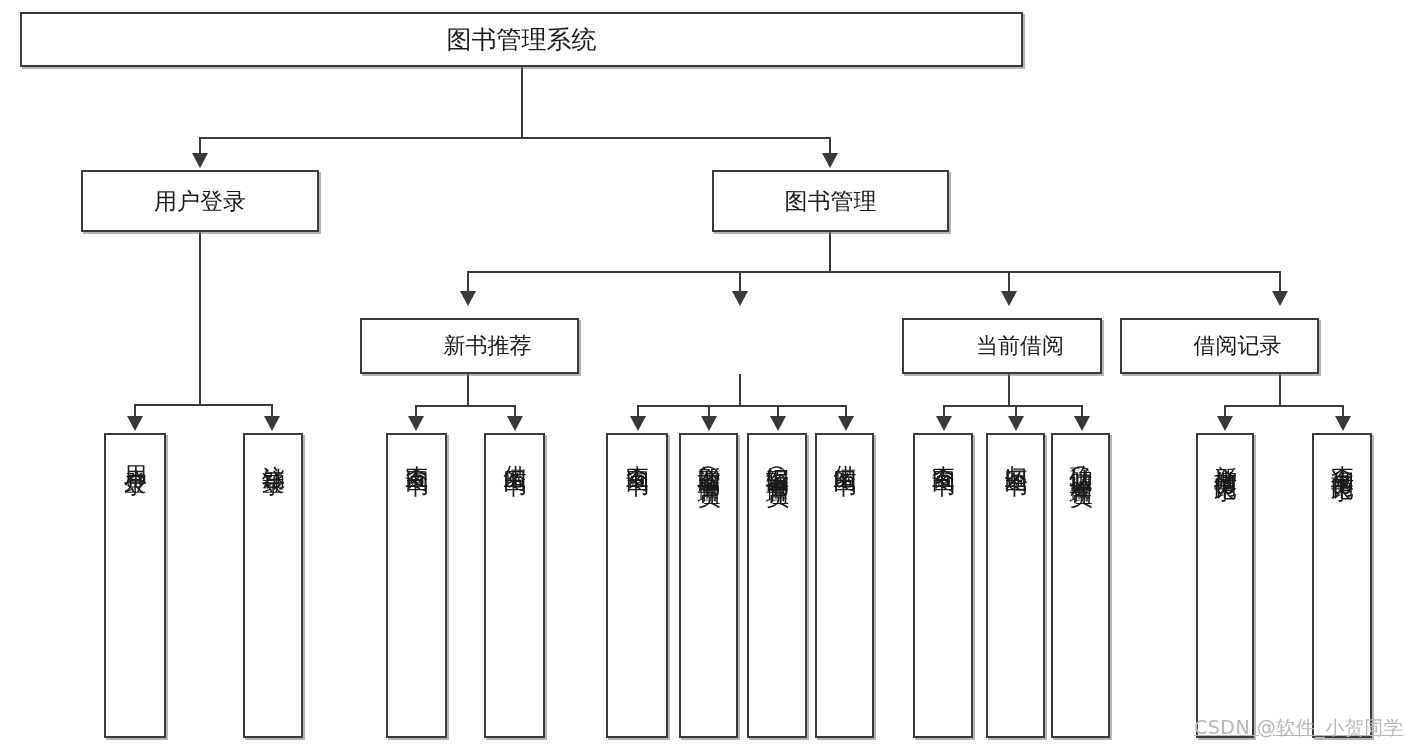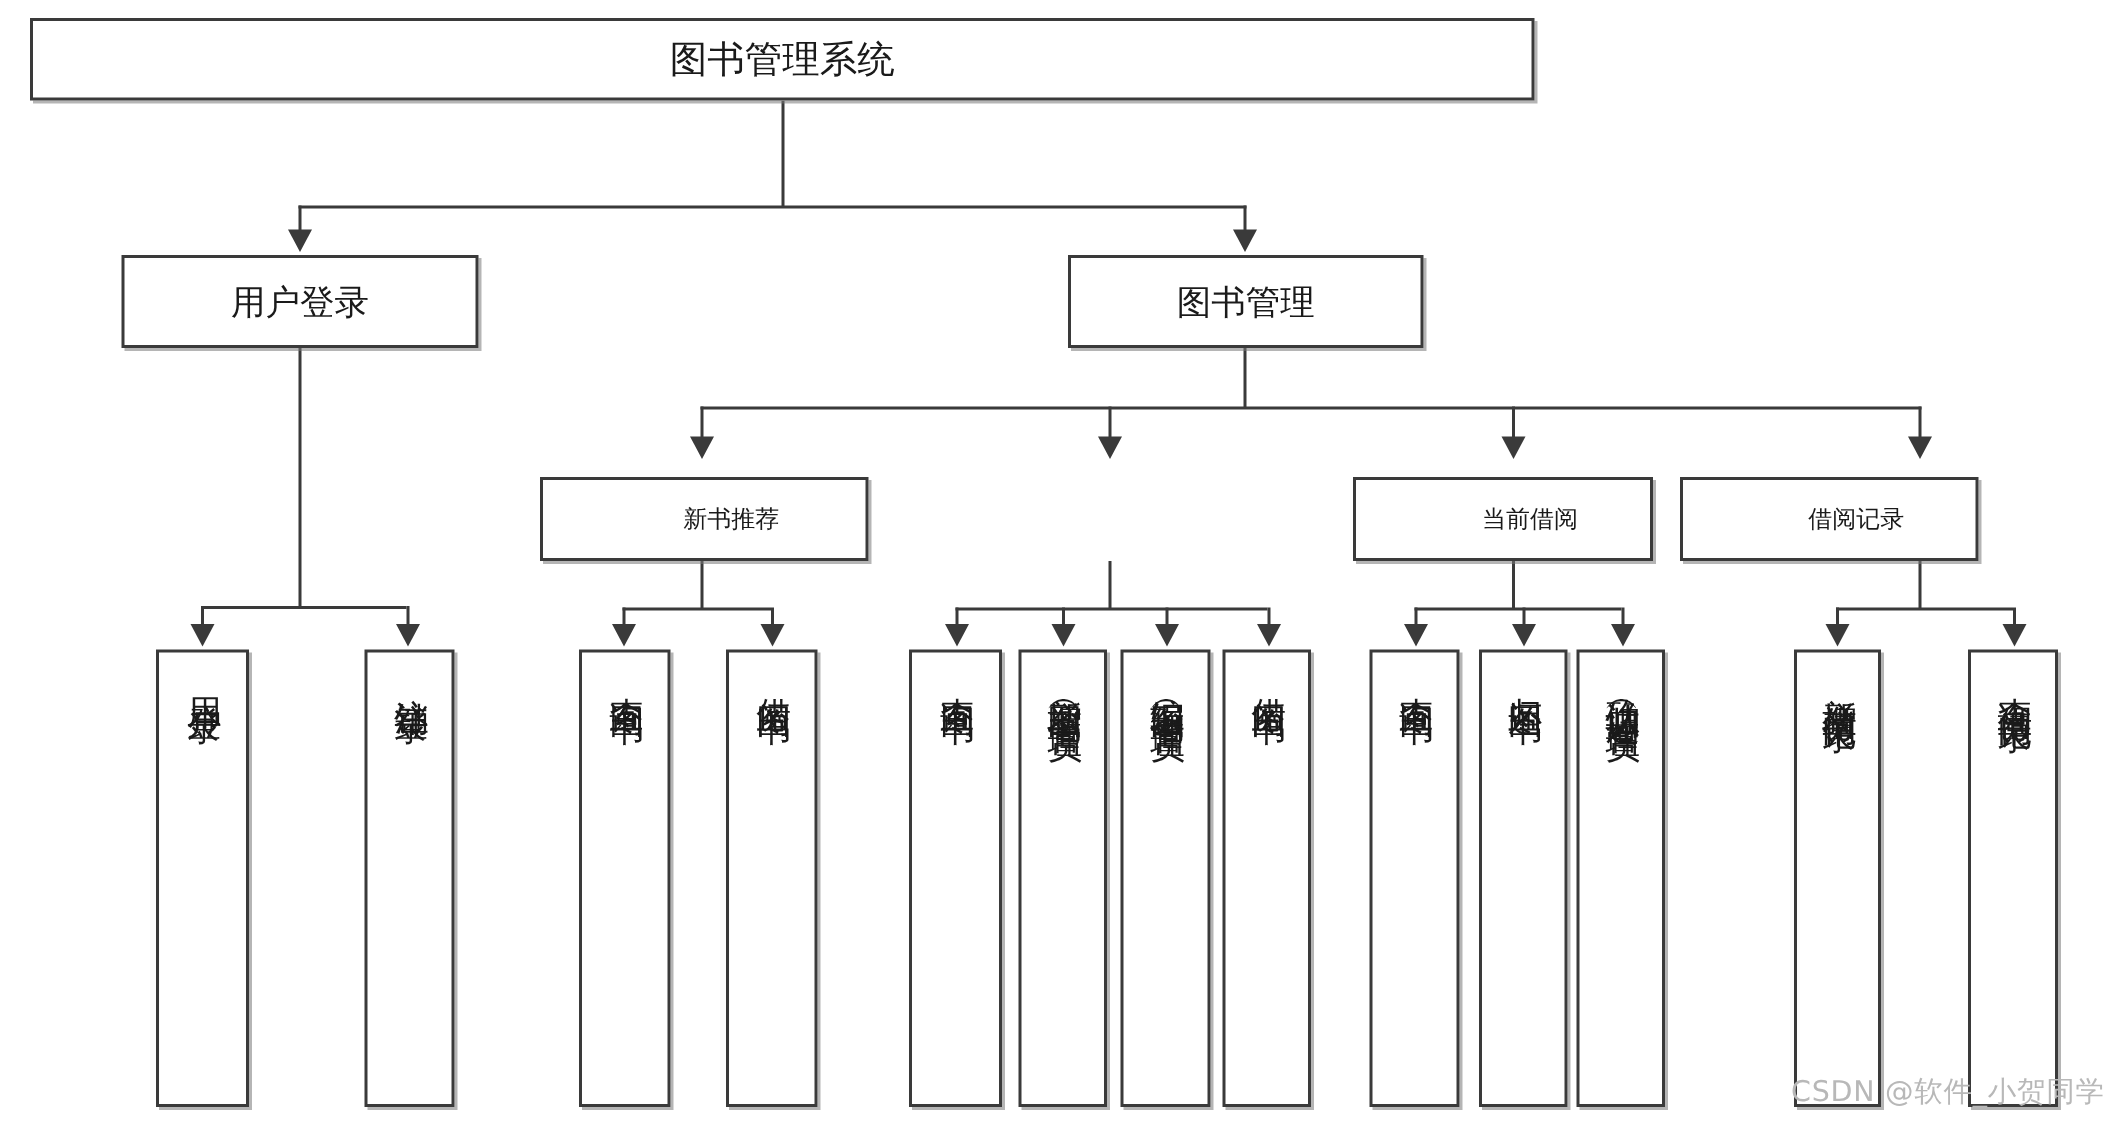--- a/index.html
+++ b/index.html
@@ -21,21 +21,21 @@
     background:#ffffff;
     border:2px solid #3a3a3a;
     box-shadow:2px 2px 0 0 rgba(120,120,120,.55);
     display:flex;
     align-items:center;
     justify-content:center;
     color:#1a1a1a;
   }
   .node.root{font-size:25px;}
   .node.lvl1{font-size:23px;}
-  .node.lvl2{font-size:16px;padding-left:36px;}
+  .node.lvl2{font-size:22px;padding-left:36px;}
   .node.leaf{
     border-width:2px;
     align-items:flex-start;
     justify-content:center;
     padding-top:4px;
   }
   .leaf .vtext{
     writing-mode:vertical-rl;
     text-orientation:upright;
     font-size:23px;
@@ -194,15 +194,15 @@
     <span class="vtext">确认归还（管理员）</span>
   </div>
 
   <div class="node leaf" style="left:1196px;top:433px;width:58px;height:305px;">
     <span class="vtext">新增借阅记录</span>
   </div>
   <div class="node leaf" style="left:1312px;top:433px;width:60px;height:305px;">
     <span class="vtext">查询借阅记录</span>
   </div>
 
-  <div id="watermark" style="left:1194px;top:715px;">CSDN @软件_小贺同学</div>
+  <div id="watermark" style="left:1194px;top:715px;text-decoration:underline;">CSDN @软件_小贺同学</div>
 
 </div>
 
 </body></html>

